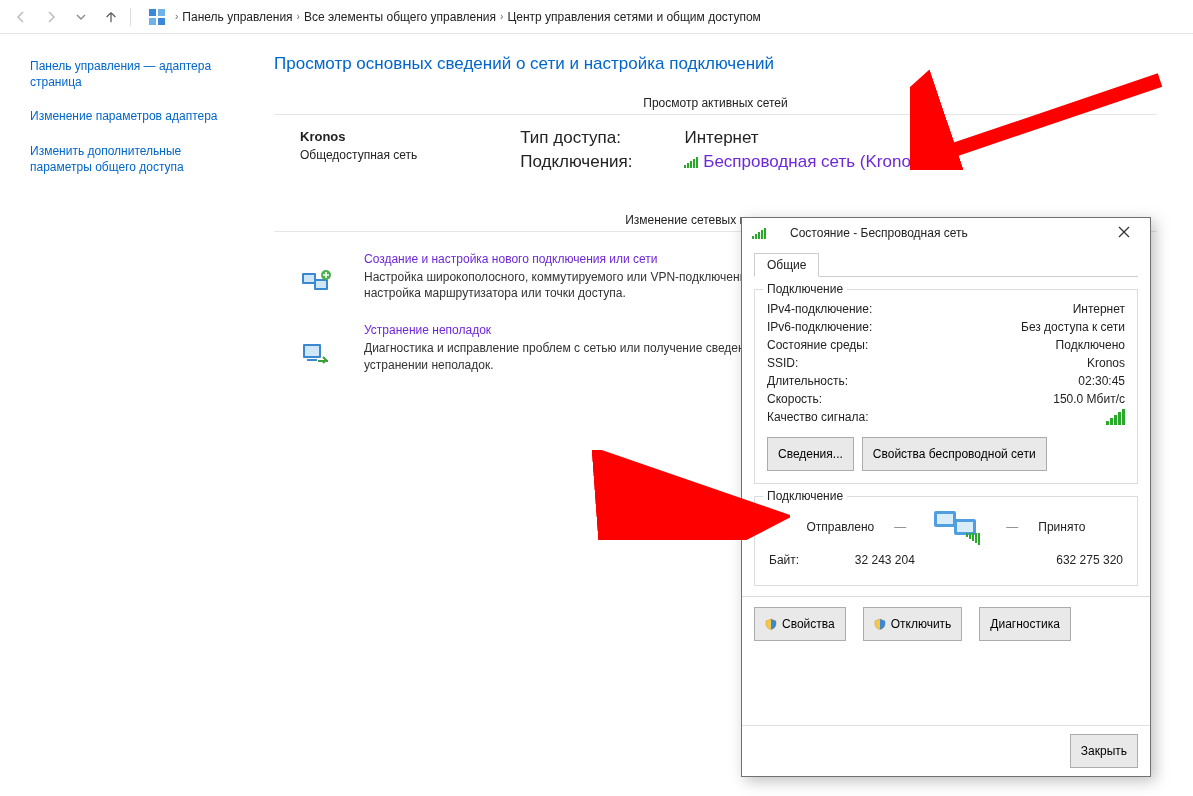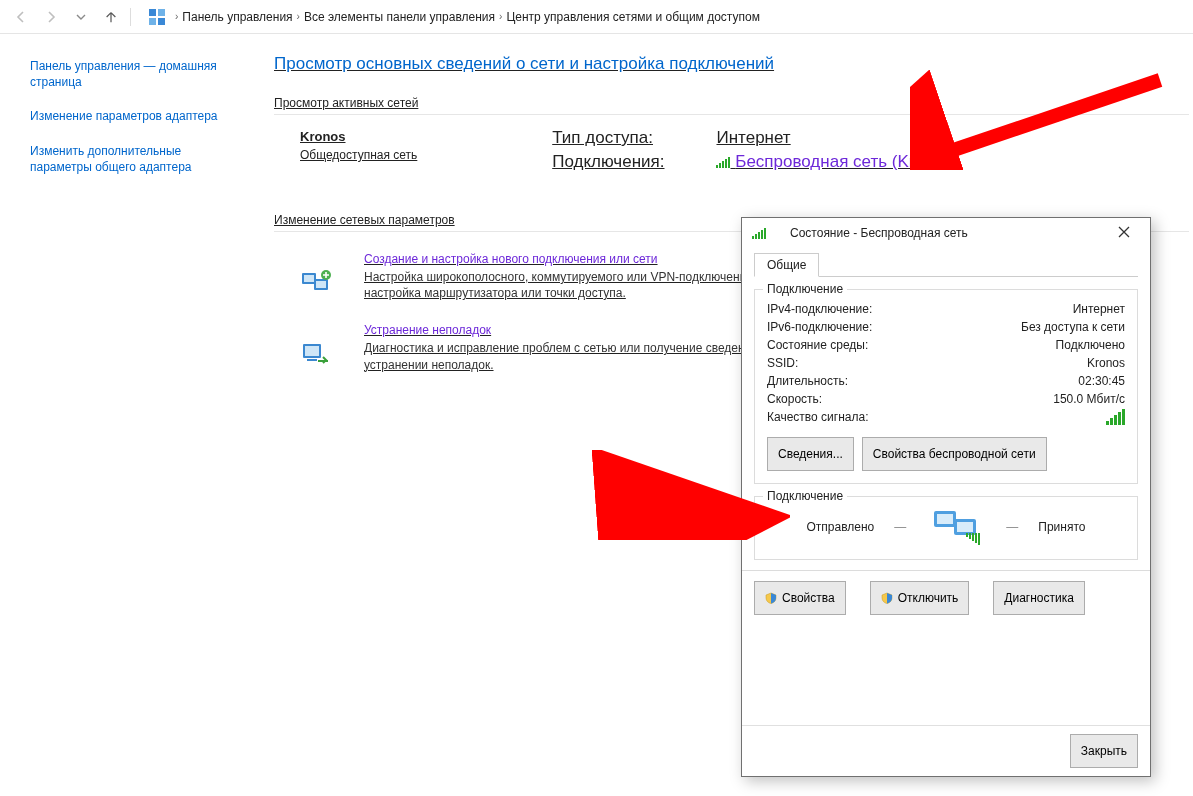--- a/index.html
+++ b/index.html
@@ -45,25 +45,25 @@
   }
   .sidebar a {
     display:block;
     color:#0066cc;
     text-decoration:none;
     font-size:12px;
     line-height:1.35;
     margin-bottom: 18px;
     max-width: 200px;
   }
-  .content { flex:1; padding: 20px 4px 10px 18px; position:relative;text-decoration:underline; }
+  .content { flex:1; padding: 20px 36px 10px 18px; position:relative; }
   h1.page-title {
     color:#0066cc; font-weight:400; font-size:17px; margin:0 0 16px 0;
   }
-  .sect-label { color:#222; font-size:12px; margin-top:22px;}
+  .sect-label { color:#222; font-size:12px; margin-top:22px;text-align:center;}
   .hr { border-top:1px solid #e6e6e6; margin:4px 0 8px 0;}
   .network-row { display:flex; }
   .net-left { padding: 6px 0 0 26px; }
   .net-name { font-weight:600; font-size:13px;}
   .net-type { font-size:12px; margin-top:4px;}
   .net-right { margin-left:auto; padding-right: 220px; padding-top:2px; font-size:17px;}
   .net-right table td { padding: 1px 10px 1px 0; vertical-align:top;}
   .link { color:#6d28d9; text-decoration:none; }
 
   .change-sect { margin-top: 38px;}
@@ -174,32 +174,32 @@
       <rect x="1" y="1" width="7" height="7" fill="#3a88d6"></rect>
         <rect x="10" y="1" width="7" height="7" fill="#6fb2e8"></rect>
       <rect x="1" y="10" width="7" height="7" fill="#6fb2e8"></rect>
         <rect x="10" y="10" width="7" height="7" fill="#3a88d6"></rect>
     </svg>
   </span>
   <span class="breadcrumb">
     <span class="chev">›</span>
     <span>Панель управления</span>
     <span class="chev">›</span>
-    <span>Все элементы панели управления</span>
+    <span>Все элементы общего управления</span>
     <span class="chev">›</span>
     <span>Центр управления сетями и общим доступом</span>
   </span>
 </div>
 
 <div class="body-row">
 
   <div class="sidebar">
-    <a href="#">Панель управления — домашняя страница</a>
+    <a href="#">Панель управления — адаптера страница</a>
     <a href="#">Изменение параметров адаптера</a>
-    <a href="#">Изменить дополнительные параметры общего адаптера</a>
+    <a href="#">Изменить дополнительные параметры общего доступа</a>
   </div>
 
   <div class="content">
     <h1 class="page-title">Просмотр основных сведений о сети и настройка подключений</h1>
 
     <div class="sect-label">Просмотр активных сетей</div>
     <div class="hr"></div>
 
     <div class="network-row">
       <div class="net-left">
@@ -349,24 +349,30 @@
                 <rect width="2" height="6" x="3" fill="#2aa82a"></rect>
                 <rect width="2" height="8" x="6" fill="#2aa82a"></rect>
                 <rect width="2" height="10" x="9" fill="#2aa82a"></rect>
                 <rect width="2" height="12" x="12" fill="#2aa82a"></rect>
               </g>
           </svg>
         </span>
         <span style="color:#888;">—</span>
         <span>Принято</span>
       </div>
+      <div class="bytes-row">
+        <span>Байт:</span>
+        <span>32 243 204</span>
+        <span style="width:30px;"></span>
+        <span>632 275 320</span>
+      </div>
     </div>
 
     <div class="dlg-hr"></div>
-    <div style="display:flex; gap:24px;">
+    <div style="display:flex; gap:17px;">
       <button class="btn">
         <span class="shield">
             <svg viewBox="0 0 12 12">
               <path d="M6 1 L11 3 V6 C11 9 8.5 11 6 11.5 C3.5 11 1 9 1 6 V3 Z" fill="#f5c84c" stroke="#c89a1e" stroke-width="0.5"></path>
               <path d="M6 1 L6 11.5 C8.5 11 11 9 11 6 V3 Z" fill="#3a88d6"></path>
             </svg>
           </span>
         <span>Свойства</span>
       </button>
       <button class="btn">

